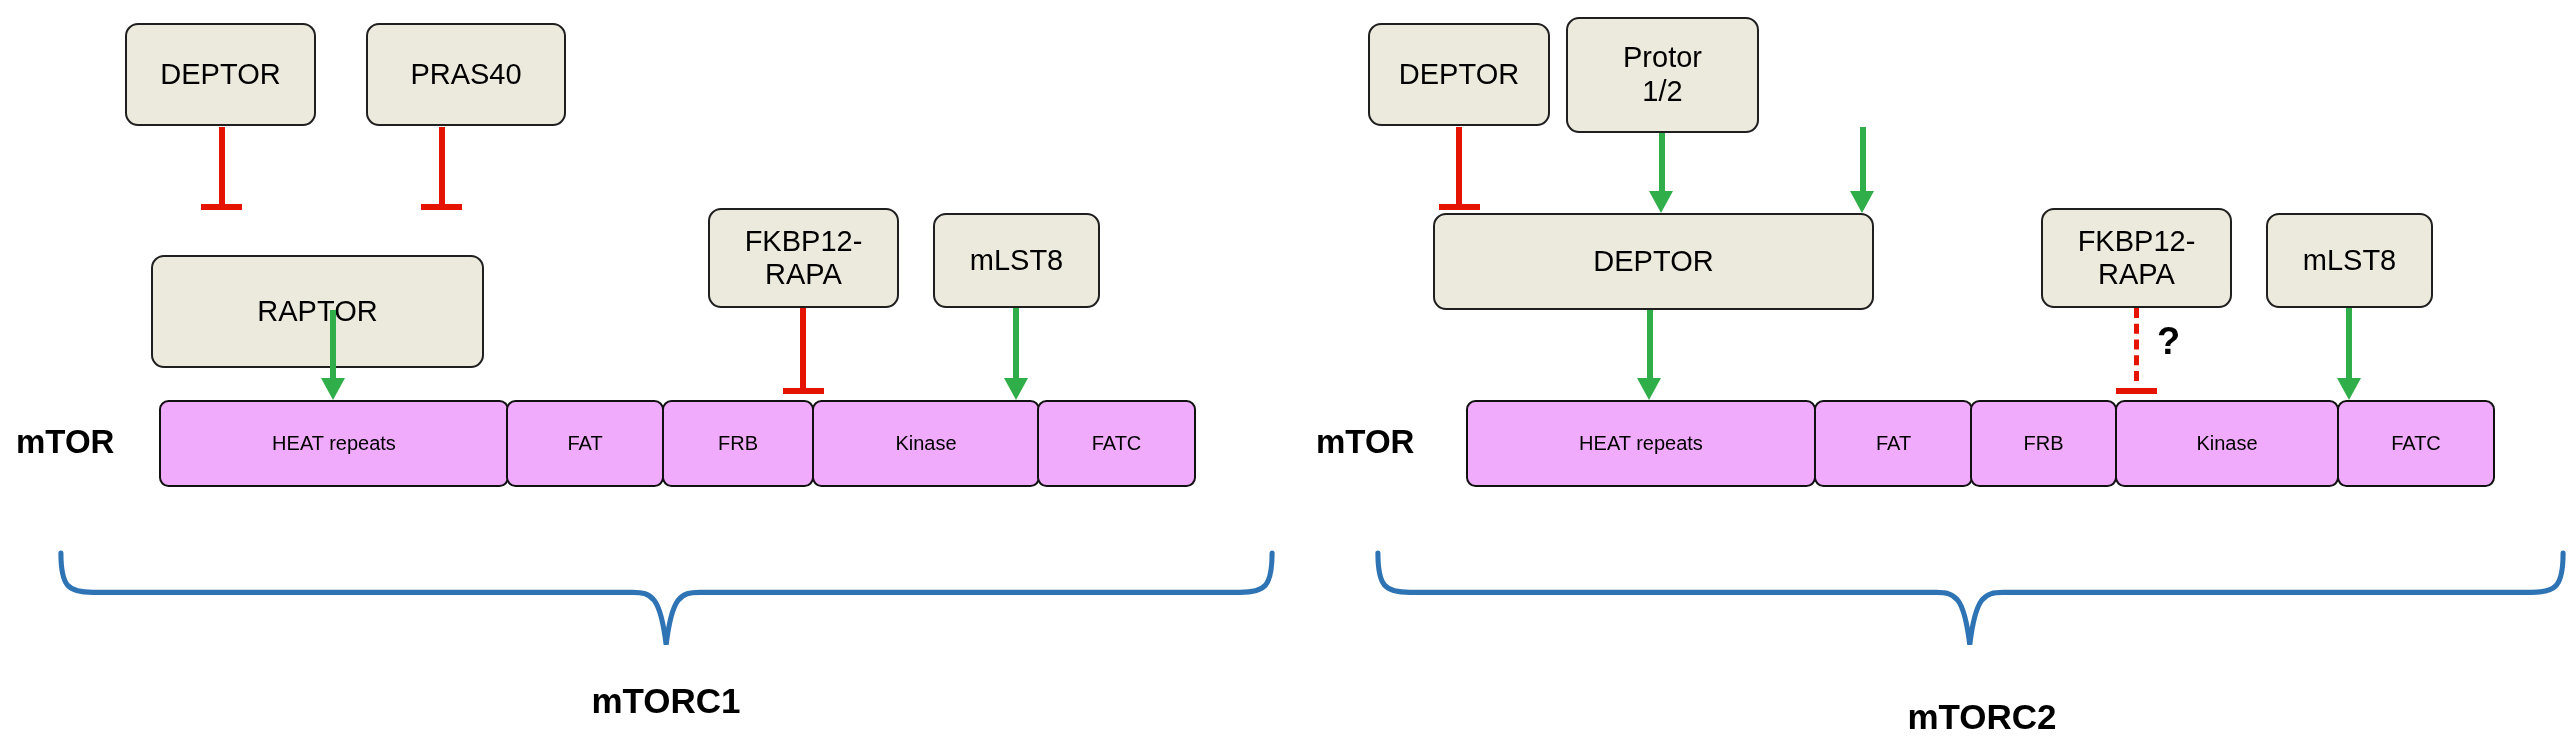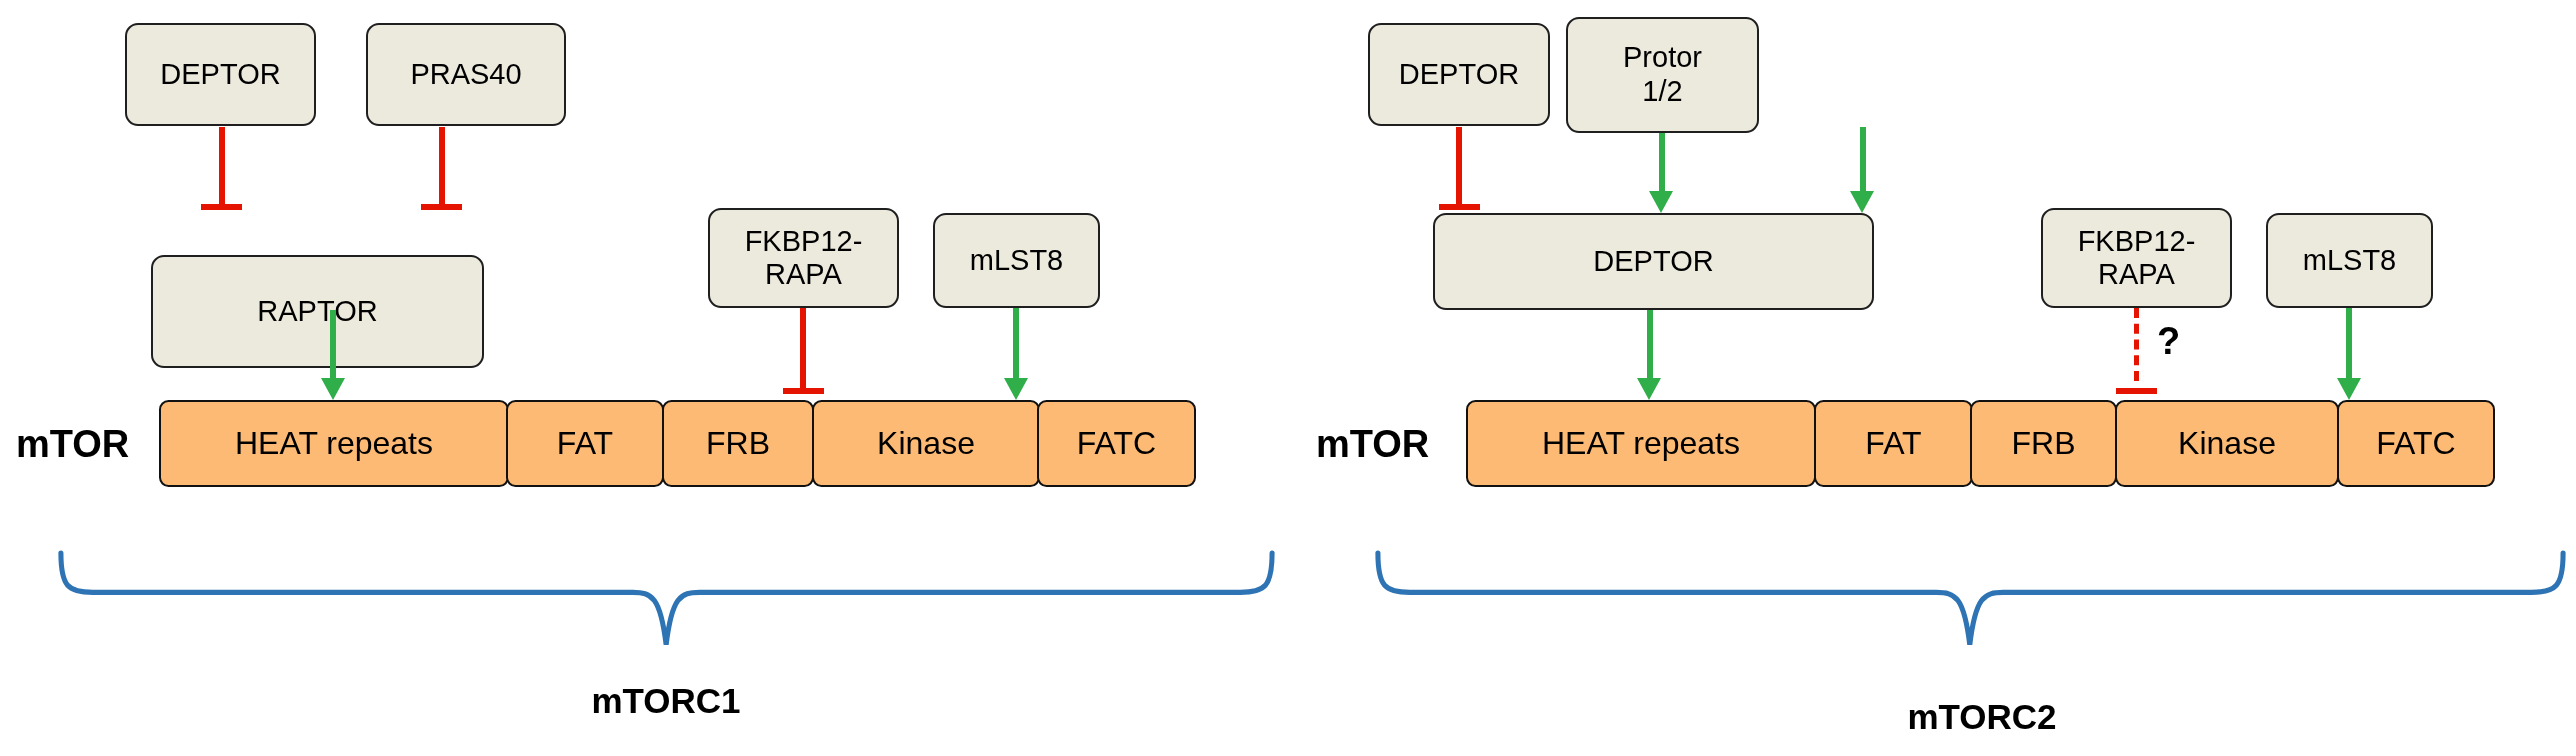--- a/index.html
+++ b/index.html
@@ -35,27 +35,27 @@
     align-items: center;
     justify-content: center;
     text-align: center;
     font-size: 29px;
     line-height: 1.15;
     white-space: pre-line;
     box-sizing: border-box;
   }
   .dbox {
     position: absolute;
-    background: #fdba74;
+    background: #f0abfc;
     border: 2.2px solid #111111;
     border-radius: 9.5px;
     display: flex;
     align-items: center;
     justify-content: center;
-    font-size: 32px;
+    font-size: 20px;
     box-sizing: border-box;
     top: 400px;
     height: 87px;
   }
   .vline-red {
     position: absolute;
     width: 5.8px;
     background: #e51400;
   }
   .vline-red-dashed {
@@ -77,21 +77,21 @@
     position: absolute;
     width: 0;
     height: 0;
     border-left: 12.4px solid transparent;
     border-right: 12.4px solid transparent;
     border-top: 22px solid #2fae49;
   }
   .mtor-label {
     position: absolute;
     font-weight: bold;
-    font-size: 38px;
+    font-size: 33px;
   }
   .complex-title {
     position: absolute;
     font-weight: bold;
     font-size: 35px;
     text-align: center;
     width: 218px;
   }
   .qmark {
     position: absolute;

